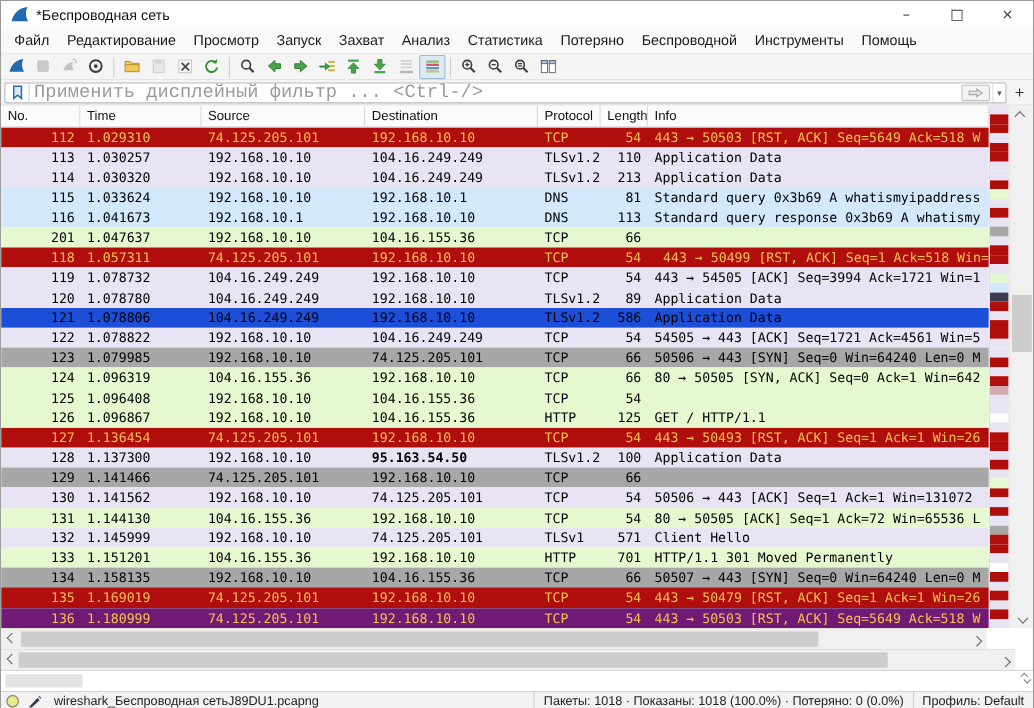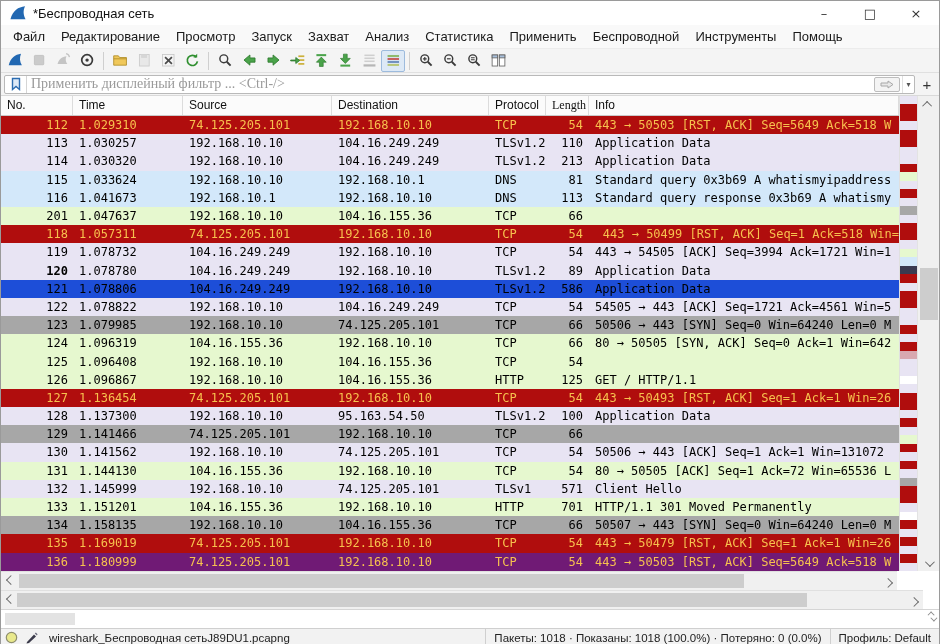--- a/index.html
+++ b/index.html
@@ -31,22 +31,22 @@
   .tb-btn.checked { background:#dde9f6; border-color:#9dbbdd; }
   .tb-sep { width:1px; height:18px; background:#cfcfcf; margin:0 4px; }
 
   
   .filterbar { height:23px; background:#f4f4f4; display:flex; align-items:center;
     padding:2px 3px; flex:none; border-bottom:1px solid #d9d9d9; gap:3px; }
   .filter-box { flex:1; height:19px; background:#fff; border:1px solid #b9b9b9;
     border-radius:2px; display:flex; align-items:center; }
   .bm-btn { width:22px; height:100%; border-right:1px solid #d5d5d5;
     display:flex; align-items:center; justify-content:center; }
-  .filter-input { flex:1; border:none; outline:none; font-size:14px; color:#be185d;
-    padding:0 4px; background:transparent; font-family:Liberation Serif, serif;}
+  .filter-input { flex:1; border:none; outline:none; font-size:17px; color:#be185d;
+    padding:0 4px; background:transparent; font-family:Liberation Mono, monospace;}
   .filter-input::placeholder { color:#9a9a9a; }
   .apply-btn { width:26px; height:15px; border:1px solid #bdbdbd; border-radius:2px;
     background:#f4f4f4; display:flex; align-items:center; justify-content:center; margin-right:2px;}
   .caret-btn { width:12px; height:100%; display:flex; align-items:center; justify-content:center;
     color:#555; font-size:8px; border-left:1px solid #e0e0e0;}
   .plus-btn { width:18px; height:19px; display:flex; align-items:center; justify-content:center;
     font-size:15px; color:#333; }
 
   
   .packet-area { height:475px; flex:none; display:flex; background:#fff; }
@@ -111,21 +111,21 @@
   </div>
 
   <div class="menubar" id="menubar">
       <div class="menu-item">Файл</div>
       <div class="menu-item">Редактирование</div>
       <div class="menu-item">Просмотр</div>
       <div class="menu-item">Запуск</div>
       <div class="menu-item">Захват</div>
       <div class="menu-item">Анализ</div>
       <div class="menu-item">Статистика</div>
-      <div class="menu-item">Применить</div>
+      <div class="menu-item">Потеряно</div>
       <div class="menu-item">Беспроводной</div>
       <div class="menu-item">Инструменты</div>
       <div class="menu-item">Помощь</div>
     </div>
 
   <div class="toolbar" id="toolbar">
       <div class="tb-btn">
         <svg viewBox="0 0 20 20">
           <path d="M2 15.5 C4.5 6.5 9.5 3 16.5 2 C14.5 6.5 15 11.5 17.5 15.5 Z" fill="#2268b2"></path>
         </svg>
@@ -276,21 +276,21 @@
   </div>
 
   <div class="packet-area">
     <div class="list-col">
       <div class="hdr-row" id="hdr-row">
           <div class="hdr-cell" style="width: 72px;">No.</div>
           <div class="hdr-cell" style="width: 110px;">Time</div>
           <div class="hdr-cell" style="width: 149px;">Source</div>
           <div class="hdr-cell" style="width: 157px;">Destination</div>
           <div class="hdr-cell" style="width: 57px;">Protocol</div>
-          <div class="hdr-cell" style="width: 43px; font-family: Liberation Serif, serif;">Length</div>
+          <div class="hdr-cell" style="width: 43px;">Length</div>
           <div class="hdr-cell" style="width: auto; flex: 1 1 0%;">Info</div>
         </div>
       <div class="rows" id="rows">
           <div class="prow" style="background: rgb(176, 13, 13); color: rgb(247, 193, 78);">
             <div class="pcell c-no" style="width: 72px;">112</div>
             <div class="pcell c-pad" style="width: 110px;">1.029310</div>
             <div class="pcell c-pad" style="width: 149px;">74.125.205.101</div>
             <div class="pcell c-pad" style="width: 157px;">192.168.10.10</div>
             <div class="pcell c-pad" style="width: 57px;">TCP</div>
             <div class="pcell c-len" style="width: 43px;">54</div>
@@ -352,21 +352,21 @@
           <div class="prow" style="background: rgb(232, 228, 243);">
             <div class="pcell c-no" style="width: 72px;">119</div>
             <div class="pcell c-pad" style="width: 110px;">1.078732</div>
             <div class="pcell c-pad" style="width: 149px;">104.16.249.249</div>
             <div class="pcell c-pad" style="width: 157px;">192.168.10.10</div>
             <div class="pcell c-pad" style="width: 57px;">TCP</div>
             <div class="pcell c-len" style="width: 43px;">54</div>
             <div class="pcell c-pad" style="width: auto; flex: 1 1 0%;">443 → 54505 [ACK] Seq=3994 Ack=1721 Win=1</div>
           </div>
           <div class="prow" style="background: rgb(232, 228, 243);">
-            <div class="pcell c-no" style="width: 72px; font-weight: bold;">120</div>
+            <div class="pcell c-no" style="width: 72px;">120</div>
             <div class="pcell c-pad" style="width: 110px;">1.078780</div>
             <div class="pcell c-pad" style="width: 149px;">104.16.249.249</div>
             <div class="pcell c-pad" style="width: 157px;">192.168.10.10</div>
             <div class="pcell c-pad" style="width: 57px;">TLSv1.2</div>
             <div class="pcell c-len" style="width: 43px;">89</div>
             <div class="pcell c-pad" style="width: auto; flex: 1 1 0%;">Application Data</div>
           </div>
           <div class="prow" style="background: #1d4ed8;">
             <div class="pcell c-no" style="width: 72px;">121</div>
             <div class="pcell c-pad" style="width: 110px;">1.078806</div>
@@ -426,21 +426,21 @@
             <div class="pcell c-pad" style="width: 149px;">74.125.205.101</div>
             <div class="pcell c-pad" style="width: 157px;">192.168.10.10</div>
             <div class="pcell c-pad" style="width: 57px;">TCP</div>
             <div class="pcell c-len" style="width: 43px;">54</div>
             <div class="pcell c-pad" style="width: auto; flex: 1 1 0%;">443 → 50493 [RST, ACK] Seq=1 Ack=1 Win=26</div>
           </div>
           <div class="prow" style="background: rgb(232, 228, 243);">
             <div class="pcell c-no" style="width: 72px;">128</div>
             <div class="pcell c-pad" style="width: 110px;">1.137300</div>
             <div class="pcell c-pad" style="width: 149px;">192.168.10.10</div>
-            <div class="pcell c-pad" style="width: 157px;">95.163.54.50</div>
+            <div class="pcell c-pad" style="width: 157px; font-weight: bold;">95.163.54.50</div>
             <div class="pcell c-pad" style="width: 57px;">TLSv1.2</div>
             <div class="pcell c-len" style="width: 43px;">100</div>
             <div class="pcell c-pad" style="width: auto; flex: 1 1 0%;">Application Data</div>
           </div>
           <div class="prow" style="background: rgb(167, 167, 167);">
             <div class="pcell c-no" style="width: 72px;">129</div>
             <div class="pcell c-pad" style="width: 110px;">1.141466</div>
             <div class="pcell c-pad" style="width: 149px;">74.125.205.101</div>
             <div class="pcell c-pad" style="width: 157px;">192.168.10.10</div>
             <div class="pcell c-pad" style="width: 57px;">TCP</div>

